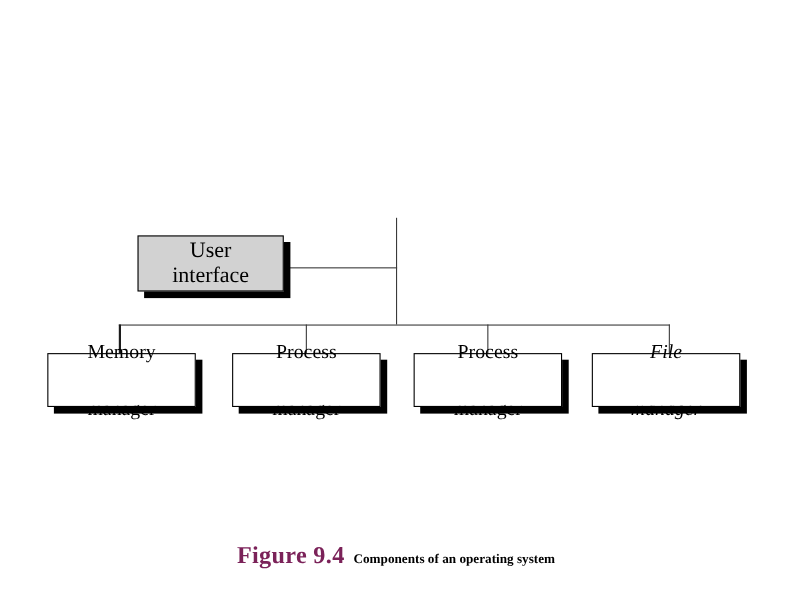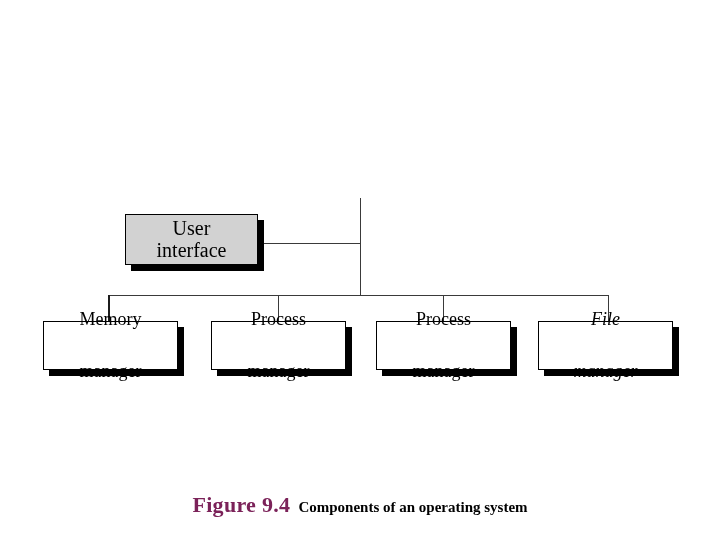--- a/index.html
+++ b/index.html
@@ -94,21 +94,21 @@
   #caption .fig-label {
     font-family: "Liberation Serif", "DejaVu Serif", serif;
     font-weight: bold;
     font-size: 22px;
     color: #7b2259;
     letter-spacing: 0.3px;
   }
   #caption .fig-desc {
     font-family: "Liberation Serif", "DejaVu Serif", serif;
     font-weight: bold;
-    font-size: 15px;
+    font-size: 12px;
     color: #000000;
     margin-left: 8px;
   }
 </style>
 </head>
 <body>
 
 <div id="diagram-canvas">
 
   <div class="line line-v" style="left:360px; top:198px; height:97px;"></div>

